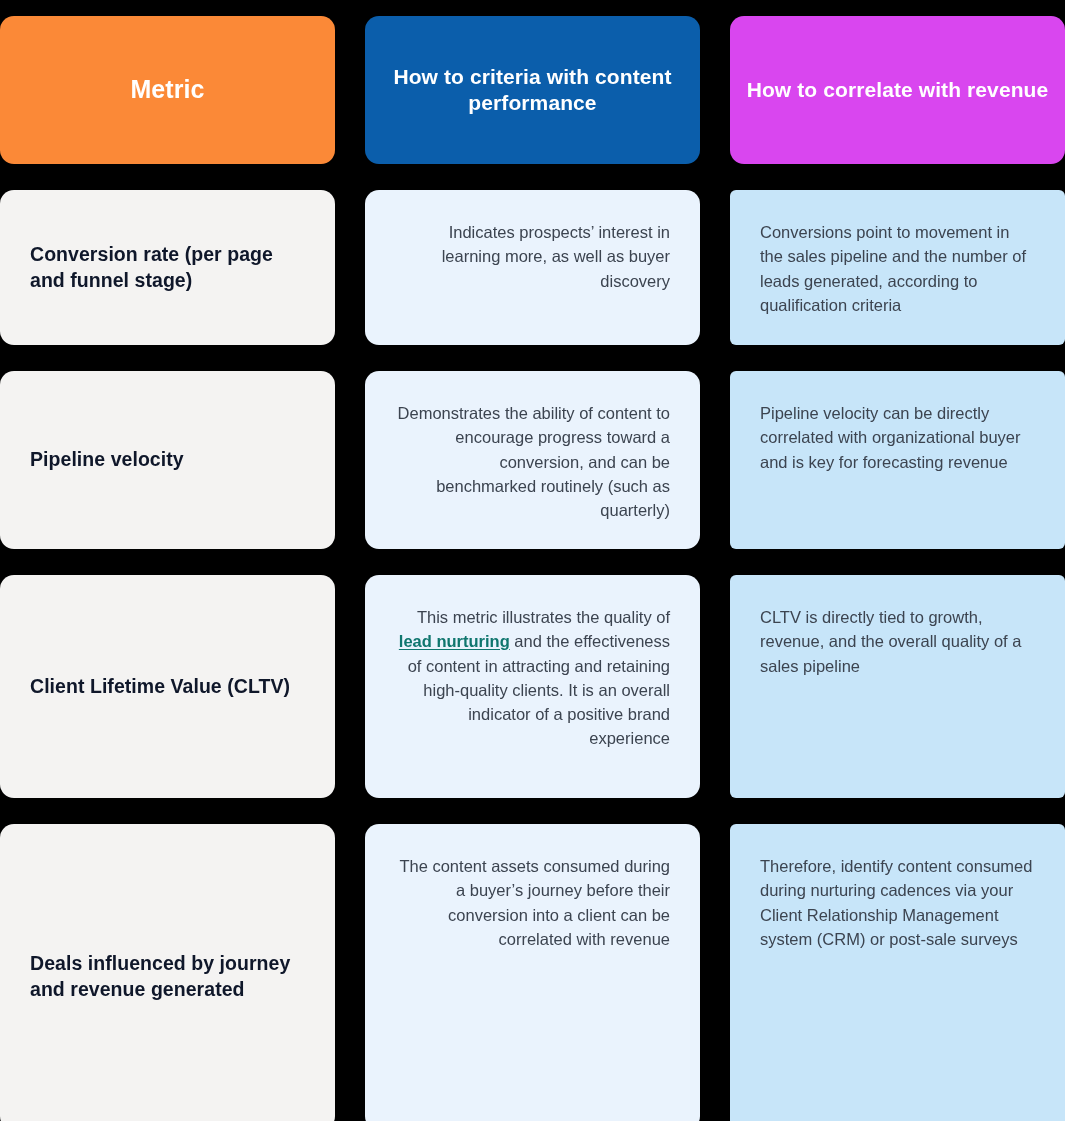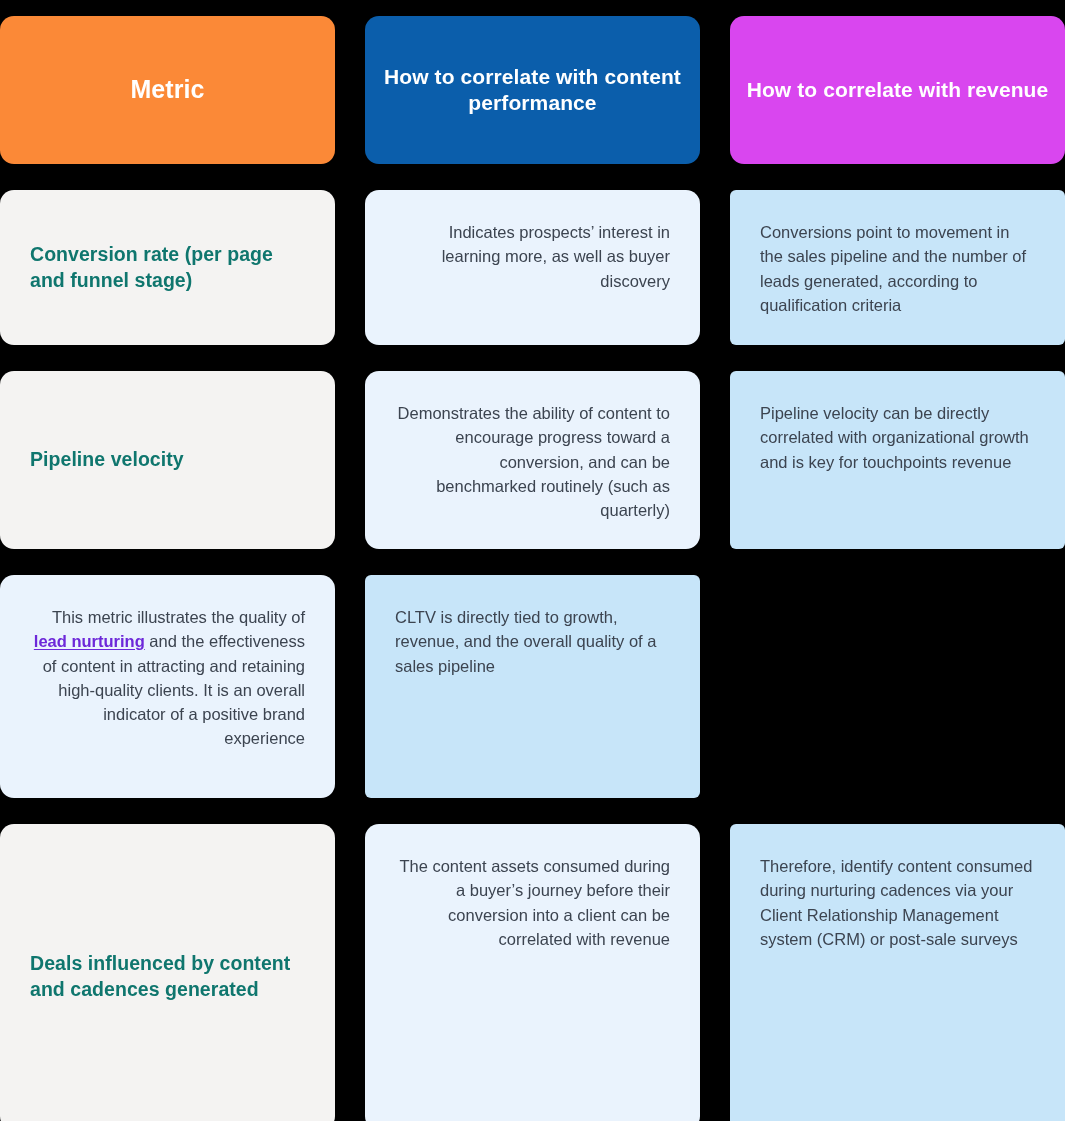--- a/index.html
+++ b/index.html
@@ -74,40 +74,40 @@
   }
   .cell-content {
     background: #EAF3FD;
   }
   .cell-revenue {
     background: #C7E5F9;
     border-radius: 6px;
   }
 
   .metric-text {
-    color: #0f766e;
+    color: #0f172a;
     font-weight: bold;
     font-size: 19.5px;
     line-height: 1.32;
     letter-spacing: 0.05px;
   }
 
   .body-text {
     color: #3C4450;
     font-size: 16.5px;
     line-height: 1.47;
     margin: 0;
   }
   .body-text + .body-text {
     margin-top: 28px;
     text-align: right;
   }
 
   .inline-link {
-    color: #6d28d9;
+    color: #0f766e;
     font-weight: bold;
     text-decoration: underline;
     text-underline-offset: 2px;
   }
 
   
   .row-1 .cell { height: 155px; }
   .row-2 .cell { height: 178px; }
   .row-3 .cell { height: 223px; }
   .row-4 .cell { height: 306px; }
@@ -120,21 +120,21 @@
 </head>
 <body>
 
 <div class="table">
 
   <div class="row row-header">
     <div class="cell col-1 hdr-metric">
       <span class="hdr-text">Metric</span>
     </div>
     <div class="cell col-2 hdr-content">
-      <span class="hdr-text">How to correlate with content performance</span>
+      <span class="hdr-text">How to criteria with content performance</span>
     </div>
     <div class="cell col-3 hdr-revenue">
       <span class="hdr-text">How to correlate with revenue</span>
     </div>
   </div>
 
   <div class="row row-body row-1">
     <div class="cell col-1 cell-metric">
       <span class="metric-text">Conversion rate (per page and funnel stage)</span>
     </div>
@@ -147,36 +147,39 @@
   </div>
 
   <div class="row row-body row-2">
     <div class="cell col-1 cell-metric">
       <span class="metric-text">Pipeline velocity</span>
     </div>
     <div class="cell col-2 cell-content">
       <p class="body-text">Demonstrates the ability of content to encourage progress toward a conversion, and can be benchmarked routinely (such as quarterly)</p>
     </div>
     <div class="cell col-3 cell-revenue">
-      <p class="body-text">Pipeline velocity can be directly correlated with organizational growth and is key for touchpoints revenue</p>
+      <p class="body-text">Pipeline velocity can be directly correlated with organizational buyer and is key for forecasting revenue</p>
     </div>
   </div>
 
   <div class="row row-body row-3">
+    <div class="cell col-1 cell-metric">
+      <span class="metric-text">Client Lifetime Value (CLTV)</span>
+    </div>
     <div class="cell col-2 cell-content">
       <p class="body-text"><span>This metric illustrates the quality of </span><a class="inline-link" href="#">lead nurturing</a><span> and the effectiveness of content in attracting and retaining high-quality clients. It is an overall indicator of a positive brand experience</span></p>
     </div>
     <div class="cell col-3 cell-revenue">
       <p class="body-text">CLTV is directly tied to growth, revenue, and the overall quality of a sales pipeline</p>
     </div>
   </div>
 
   <div class="row row-body row-4">
     <div class="cell col-1 cell-metric">
-      <span class="metric-text">Deals influenced by content and cadences generated</span>
+      <span class="metric-text">Deals influenced by journey and revenue generated</span>
     </div>
     <div class="cell col-2 cell-content">
       <p class="body-text">The content assets consumed during a buyer’s journey before their conversion into a client can be correlated with revenue</p>
     </div>
     <div class="cell col-3 cell-revenue">
       <p class="body-text">Therefore, identify content consumed during nurturing cadences via your Client Relationship Management system (CRM) or post-sale surveys</p>
     </div>
   </div>
 
 </div>

